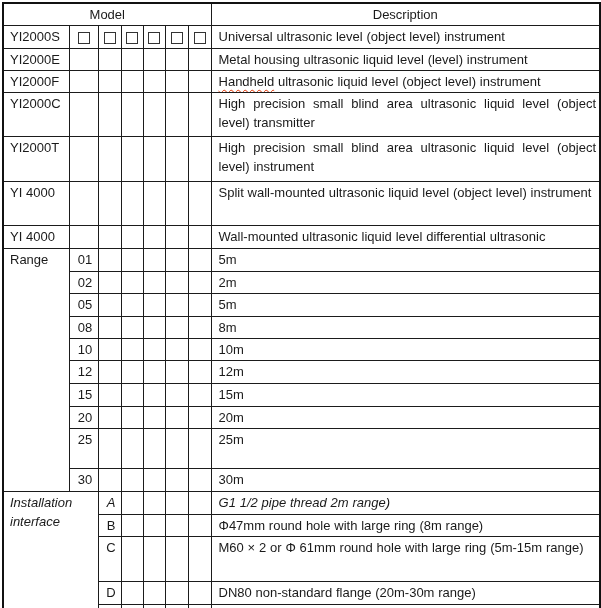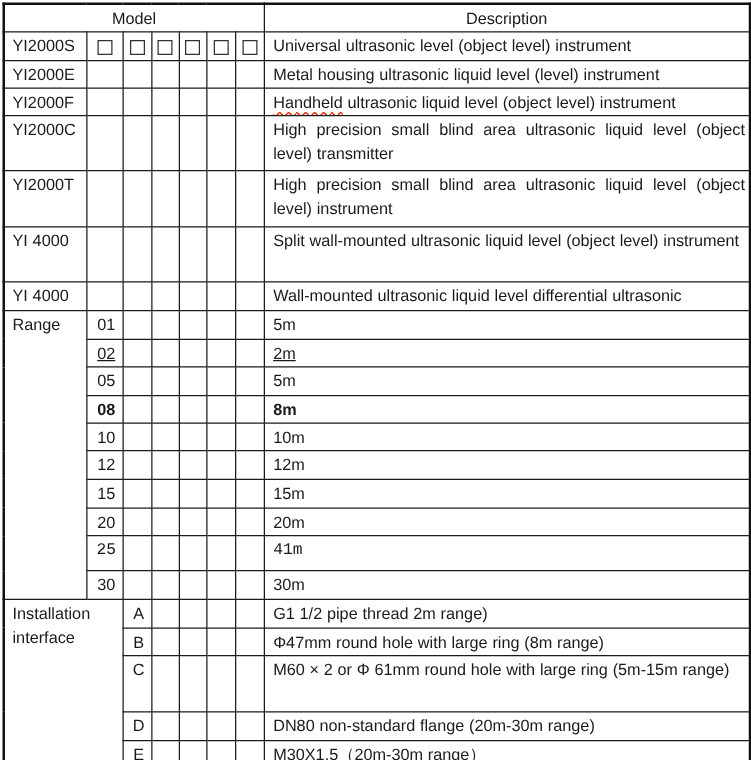--- a/index.html
+++ b/index.html
@@ -165,39 +165,39 @@
         <tr style="height: 22.6px;">
           <td class="seclabel" rowspan="10">Range</td>
           <td class="code">01</td>
           <td class="cbcell"></td>
           <td class="cbcell"></td>
           <td class="cbcell"></td>
           <td class="cbcell"></td>
           <td class="cbcell"></td>
           <td class="desc">5m</td>
         </tr>
-        <tr style="height: 22.6px; text-decoration: underline;">
+        <tr style="height: 22.6px;">
           <td class="code">02</td>
           <td class="cbcell"></td>
           <td class="cbcell"></td>
           <td class="cbcell"></td>
           <td class="cbcell"></td>
           <td class="cbcell"></td>
           <td class="desc">2m</td>
         </tr>
         <tr style="height: 22.6px;">
           <td class="code">05</td>
           <td class="cbcell"></td>
           <td class="cbcell"></td>
           <td class="cbcell"></td>
           <td class="cbcell"></td>
           <td class="cbcell"></td>
           <td class="desc">5m</td>
         </tr>
-        <tr style="height: 14px; font-weight: bold;">
+        <tr style="height: 14px;">
           <td class="code">08</td>
           <td class="cbcell"></td>
           <td class="cbcell"></td>
           <td class="cbcell"></td>
           <td class="cbcell"></td>
           <td class="cbcell"></td>
           <td class="desc">8m</td>
         </tr>
         <tr style="height: 22.6px;">
           <td class="code">10</td>
@@ -228,39 +228,39 @@
         </tr>
         <tr style="height: 22.6px;">
           <td class="code">20</td>
           <td class="cbcell"></td>
           <td class="cbcell"></td>
           <td class="cbcell"></td>
           <td class="cbcell"></td>
           <td class="cbcell"></td>
           <td class="desc">20m</td>
         </tr>
-        <tr style="height: 28px; font-family: Liberation Mono, monospace;">
+        <tr style="height: 40px;">
           <td class="code">25</td>
           <td class="cbcell"></td>
           <td class="cbcell"></td>
           <td class="cbcell"></td>
           <td class="cbcell"></td>
           <td class="cbcell"></td>
-          <td class="desc">41m</td>
+          <td class="desc">25m</td>
         </tr>
         <tr style="height: 22.6px;">
           <td class="code">30</td>
           <td class="cbcell"></td>
           <td class="cbcell"></td>
           <td class="cbcell"></td>
           <td class="cbcell"></td>
           <td class="cbcell"></td>
           <td class="desc">30m</td>
         </tr>
-        <tr style="height: 23px;">
+        <tr style="height: 23px; font-style: italic;">
           <td class="seclabel" rowspan="5" colspan="2">Installation interface</td>
           <td class="code">A</td>
           <td class="cbcell"></td>
           <td class="cbcell"></td>
           <td class="cbcell"></td>
           <td class="cbcell"></td>
           <td class="desc">G1 1/2 pipe thread 2m range)</td>
         </tr>
         <tr style="height: 22px;">
           <td class="code">B</td>

